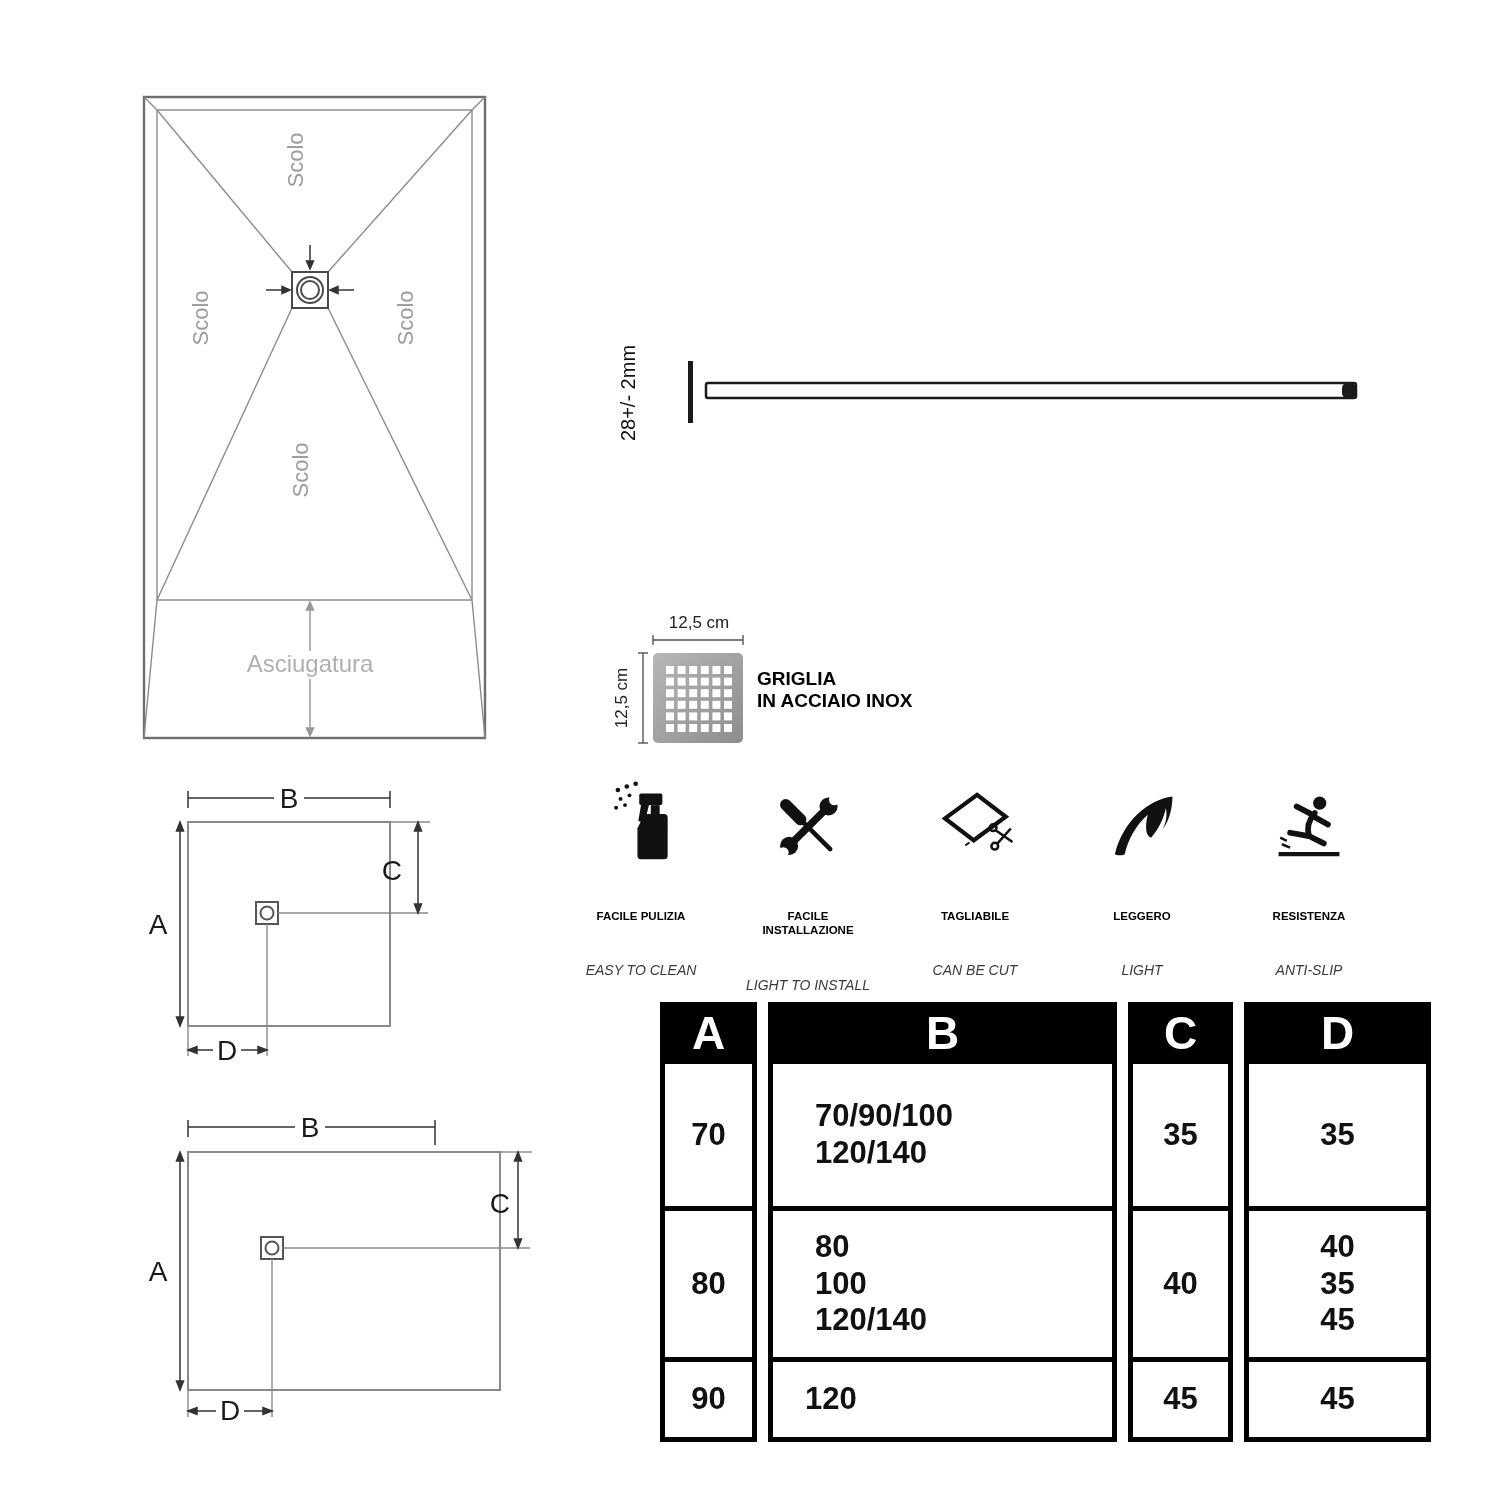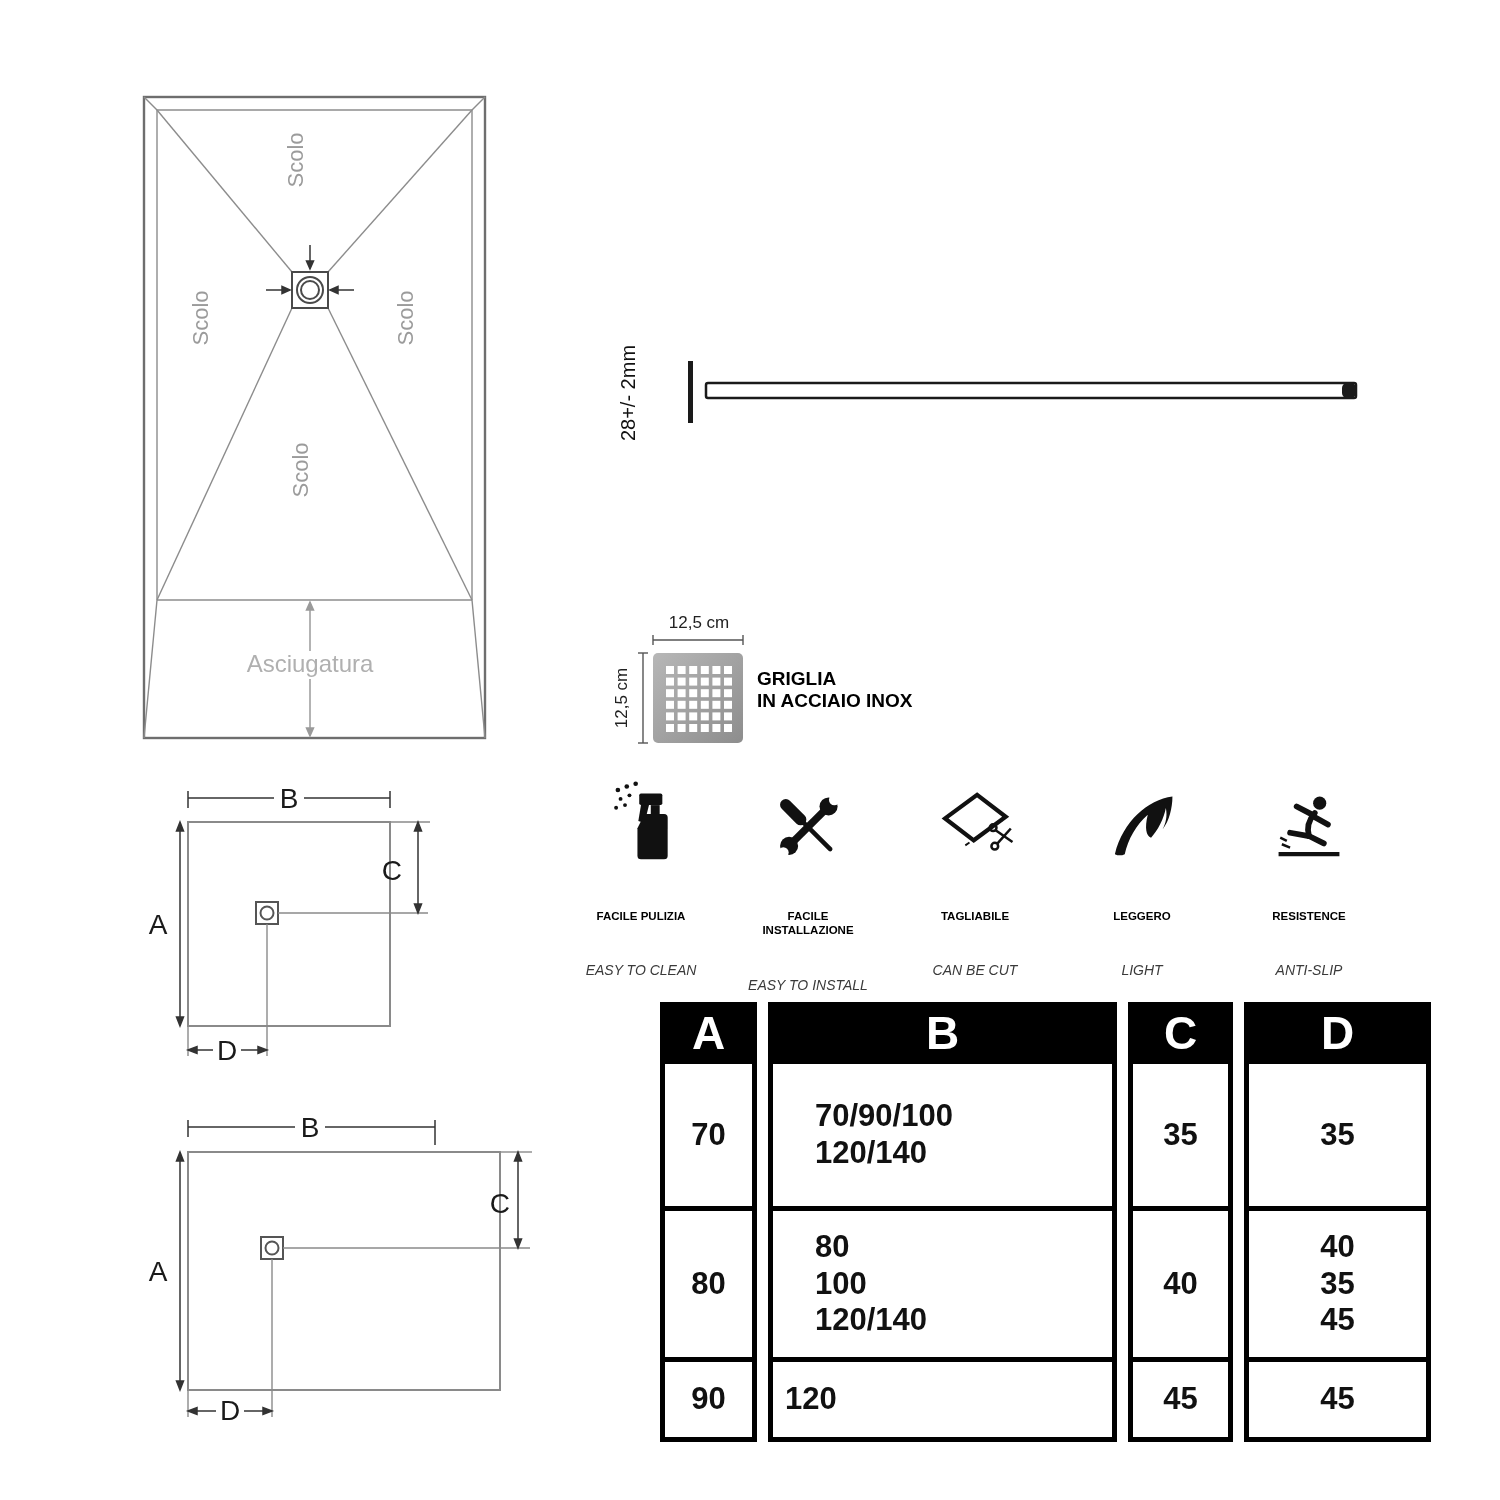--- a/index.html
+++ b/index.html
@@ -33,21 +33,21 @@
               justify-content:center; font-weight:bold; font-size:31px; color:#111;
               white-space:pre-line; line-height:1.18; }
   .col-a { left:0; width:97px; }
   .col-b { left:108px; width:349px; }
   .col-c { left:468px; width:105px; }
   .col-d { left:584px; width:187px; }
   .r1 { height:147px; }
   .r2 { height:151px; }
   .r3 { height:80px; }
   .col-b .td { justify-content:flex-start; padding-left:42px; }
-  .col-b .r3 { padding-left:12px; }
+  .col-b .r3 { padding-left:32px; }
 </style>
 </head>
 <body>
 
 <div class="canvas">
 
   <svg class="abs" style="left:142px; top:95px;" width="345" height="645" viewBox="0 0 345 645">
     <rect x="2" y="2" width="341" height="641" fill="none" stroke="#6e6e6e" stroke-width="2.4"></rect>
     <g fill="none" stroke="#8c8c8c" stroke-width="1.4">
       <path d="M2,2 L15,15"></path>
@@ -190,21 +190,21 @@
         <circle cx="70" cy="20" r="11" fill="#111"></circle>
             <circle cx="77" cy="12" r="6.5" fill="#fff"></circle>
         <circle cx="22" cy="68" r="11" fill="#111"></circle>
             <circle cx="15" cy="76" r="6.5" fill="#fff"></circle>
         <line x1="64" y1="26" x2="28" y2="62" stroke="#111" stroke-width="9"></line>
         <line x1="18" y1="18" x2="36" y2="36" stroke="#111" stroke-width="14" stroke-linecap="round"></line>
         <line x1="36" y1="36" x2="72" y2="72" stroke="#111" stroke-width="5.5" stroke-linecap="round"></line>
       </svg>
         </div>
       <div class="f-title">FACILE INSTALLAZIONE</div>
-      <div class="f-sub">EASY TO INSTALL</div>
+      <div class="f-sub">LIGHT TO INSTALL</div>
     </div>
 
     <div class="feature">
       <div class="f-icon">
           <svg viewBox="0 0 95 90" width="80" height="76">
         <polygon points="12,36 50,8 84,34 46,62" fill="none" stroke="#111" stroke-width="5"></polygon>
         <line x1="36" y1="68" x2="80" y2="38" stroke="#111" stroke-width="2.2" stroke-dasharray="6 4"></line>
         <g stroke="#111" stroke-width="3" fill="none">
           <line x1="74" y1="66" x2="90" y2="48"></line>
           <line x1="72" y1="50" x2="92" y2="64"></line>
@@ -236,21 +236,21 @@
           <line x1="50" y1="32" x2="68" y2="42"></line>
           <line x1="49" y1="30" x2="30" y2="20"></line>
           <line x1="45" y1="56" x2="22" y2="52"></line>
           <line x1="45" y1="56" x2="63" y2="65"></line>
         </g>
         <line x1="8" y1="78" x2="82" y2="78" stroke="#111" stroke-width="5"></line>
         <line x1="12" y1="66" x2="22" y2="70" stroke="#111" stroke-width="3"></line>
         <line x1="10" y1="58" x2="18" y2="62" stroke="#111" stroke-width="3"></line>
       </svg>
         </div>
-      <div class="f-title">RESISTENCE</div>
+      <div class="f-title">RESISTENZA</div>
       <div class="f-sub">ANTI-SLIP</div>
       <div class="f-extra">(classe 3)</div>
     </div>
 
   </div>
 
   <svg class="abs" style="left:140px; top:778px;" width="300" height="300" viewBox="0 0 300 300">
     <rect x="48" y="44" width="202" height="204" fill="none" stroke="#8a8a8a" stroke-width="2"></rect>
     <g fill="none" stroke="#555" stroke-width="2">
       <rect x="116" y="124" width="22" height="22"></rect>

